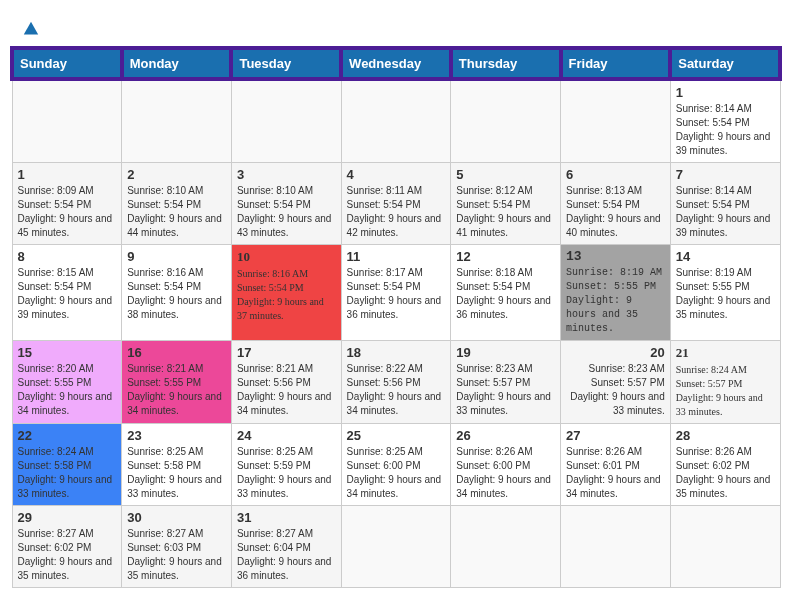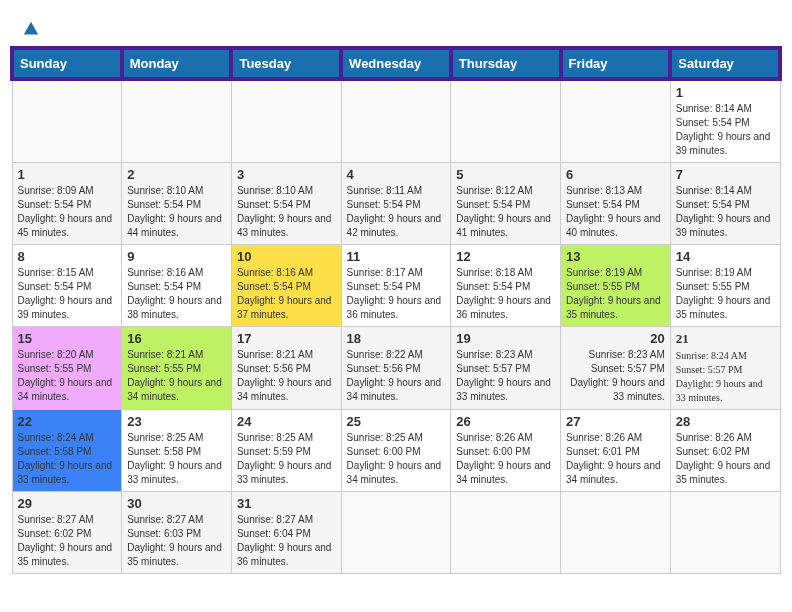--- a/index.html
+++ b/index.html
@@ -174,47 +174,47 @@
       </tr>
       <tr>
         <td style="background: rgb(255, 255, 255);">
           <span class="day-number">8</span>
           <div class="day-info">Sunrise: 8:15 AM<br>Sunset: 5:54 PM<br>Daylight: 9 hours and 39 minutes.</div>
         </td>
         <td style="background: rgb(255, 255, 255);">
           <span class="day-number">9</span>
           <div class="day-info">Sunrise: 8:16 AM<br>Sunset: 5:54 PM<br>Daylight: 9 hours and 38 minutes.</div>
         </td>
-        <td style="background: #fde047;">
+        <td style="background: #ef4444; font-family: Liberation Serif, serif;">
           <span class="day-number">10</span>
           <div class="day-info">Sunrise: 8:16 AM<br>Sunset: 5:54 PM<br>Daylight: 9 hours and 37 minutes.</div>
         </td>
         <td style="background: rgb(255, 255, 255);">
           <span class="day-number">11</span>
           <div class="day-info">Sunrise: 8:17 AM<br>Sunset: 5:54 PM<br>Daylight: 9 hours and 36 minutes.</div>
         </td>
         <td style="background: rgb(255, 255, 255);">
           <span class="day-number">12</span>
           <div class="day-info">Sunrise: 8:18 AM<br>Sunset: 5:54 PM<br>Daylight: 9 hours and 36 minutes.</div>
         </td>
-        <td style="background: #bef264;">
+        <td style="background: #a3a3a3; font-family: Liberation Mono, monospace;">
           <span class="day-number">13</span>
           <div class="day-info">Sunrise: 8:19 AM<br>Sunset: 5:55 PM<br>Daylight: 9 hours and 35 minutes.</div>
         </td>
         <td style="background: rgb(255, 255, 255);">
           <span class="day-number">14</span>
           <div class="day-info">Sunrise: 8:19 AM<br>Sunset: 5:55 PM<br>Daylight: 9 hours and 35 minutes.</div>
         </td>
       </tr>
       <tr>
         <td style="background: #f0abfc;">
           <span class="day-number">15</span>
           <div class="day-info">Sunrise: 8:20 AM<br>Sunset: 5:55 PM<br>Daylight: 9 hours and 34 minutes.</div>
         </td>
-        <td style="background: #bef264; margin-left: 11px;">
+        <td style="background: #ec4899; margin-left: 11px;">
           <span class="day-number">16</span>
           <div class="day-info">Sunrise: 8:21 AM<br>Sunset: 5:55 PM<br>Daylight: 9 hours and 34 minutes.</div>
         </td>
         <td style="background: rgb(245, 245, 245);">
           <span class="day-number">17</span>
           <div class="day-info">Sunrise: 8:21 AM<br>Sunset: 5:56 PM<br>Daylight: 9 hours and 34 minutes.</div>
         </td>
         <td style="background: rgb(245, 245, 245);">
           <span class="day-number">18</span>
           <div class="day-info">Sunrise: 8:22 AM<br>Sunset: 5:56 PM<br>Daylight: 9 hours and 34 minutes.</div>

